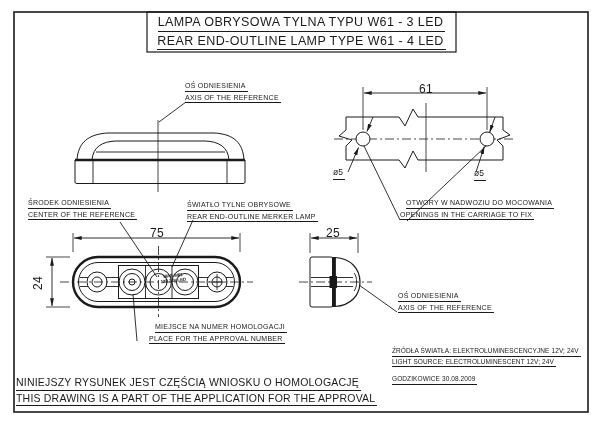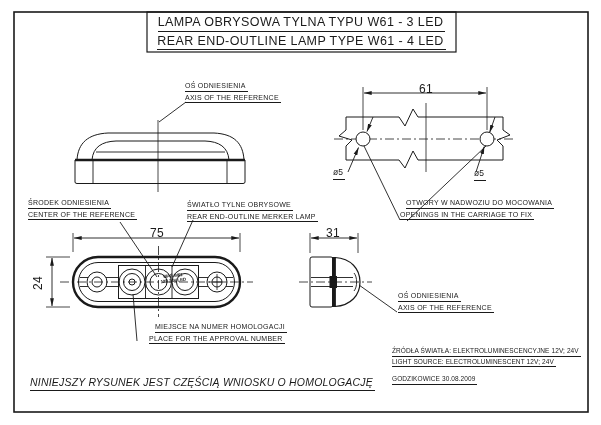--- a/index.html
+++ b/index.html
@@ -11,21 +11,21 @@
   .lbl{position:absolute;font-size:7px;letter-spacing:.25px;line-height:1;white-space:nowrap;}
   .lbl .row{margin:0 0 1px 0;}
   .u{display:inline-block;border-bottom:1px solid #1a1a1a;padding:0 2px 1.5px 0;margin-bottom:1px;}
   .dim{position:absolute;font-size:12px;white-space:nowrap;letter-spacing:.3px;}
   .dia{position:absolute;font-size:8.5px;white-space:nowrap;text-align:center;}
   .titlebox{
     position:absolute;left:147px;top:12px;width:309px;height:40px;
     text-align:center;font-size:12.5px;letter-spacing:.4px;padding-top:3px;box-sizing:border-box;
   }
   .titlebox .row{margin-bottom:1px;}
-  .bignote{position:absolute;left:30px;top:376px;font-size:10.5px;letter-spacing:.2px;white-space:nowrap;font-style:italic;}
+  .bignote{position:absolute;left:16px;top:376px;font-size:10.5px;letter-spacing:.2px;white-space:nowrap;}
   .smallnote{position:absolute;font-size:6.5px;letter-spacing:.1px;white-space:nowrap;}
   .marking{
     position:absolute;left:144px;top:273px;width:58px;text-align:center;
     font-size:4.5px;font-weight:bold;line-height:1.15;letter-spacing:-.2px;
     transform:rotate(-6deg);white-space:nowrap;
   }
 </style>
 </head>
 <body>
 
@@ -163,31 +163,32 @@
   </div>
 
   <div class="lbl" style="left:398px;top:292px">
     <div class="row"><span class="u">OŚ ODNIESIENIA</span></div>
     <div class="row"><span class="u">AXIS OF THE REFERENCE</span></div>
   </div>
 
   <div class="dim" style="left:419px;top:82px">61</div>
   <div class="dim" style="left:150px;top:226px">75</div>
   <div class="dim" style="left:31px;top:276px;transform:rotate(-90deg)">24</div>
-  <div class="dim" style="left:326px;top:226px">31</div>
+  <div class="dim" style="left:326px;top:226px">25</div>
   <div class="dia" style="left:333px;top:167px"><span class="u">ø5</span></div>
   <div class="dia" style="left:474px;top:168px"><span class="u">ø5</span></div>
 
   <div class="marking">
     <div>WAŚ W61</div>
     <div>12V 24V LED</div>
   </div>
 
   <div class="bignote">
     <div class="row"><span class="u">NINIEJSZY RYSUNEK JEST CZĘŚCIĄ WNIOSKU O HOMOLOGACJĘ</span></div>
+    <div class="row"><span class="u">THIS DRAWING IS A PART OF THE APPLICATION FOR THE APPROVAL</span></div>
   </div>
 
   <div class="smallnote" style="left:392px;top:347px">
     <div class="row"><span class="u">ŹRÓDŁA ŚWIATŁA: ELEKTROLUMINESCENCYJNE 12V; 24V</span></div>
     <div class="row"><span class="u">LIGHT SOURCE: ELECTROLUMINESCENT 12V; 24V</span></div>
   </div>
   <div class="smallnote" style="left:392px;top:375px">
     <span class="u">GODZIKOWICE 30.08.2009</span>
   </div>
 

